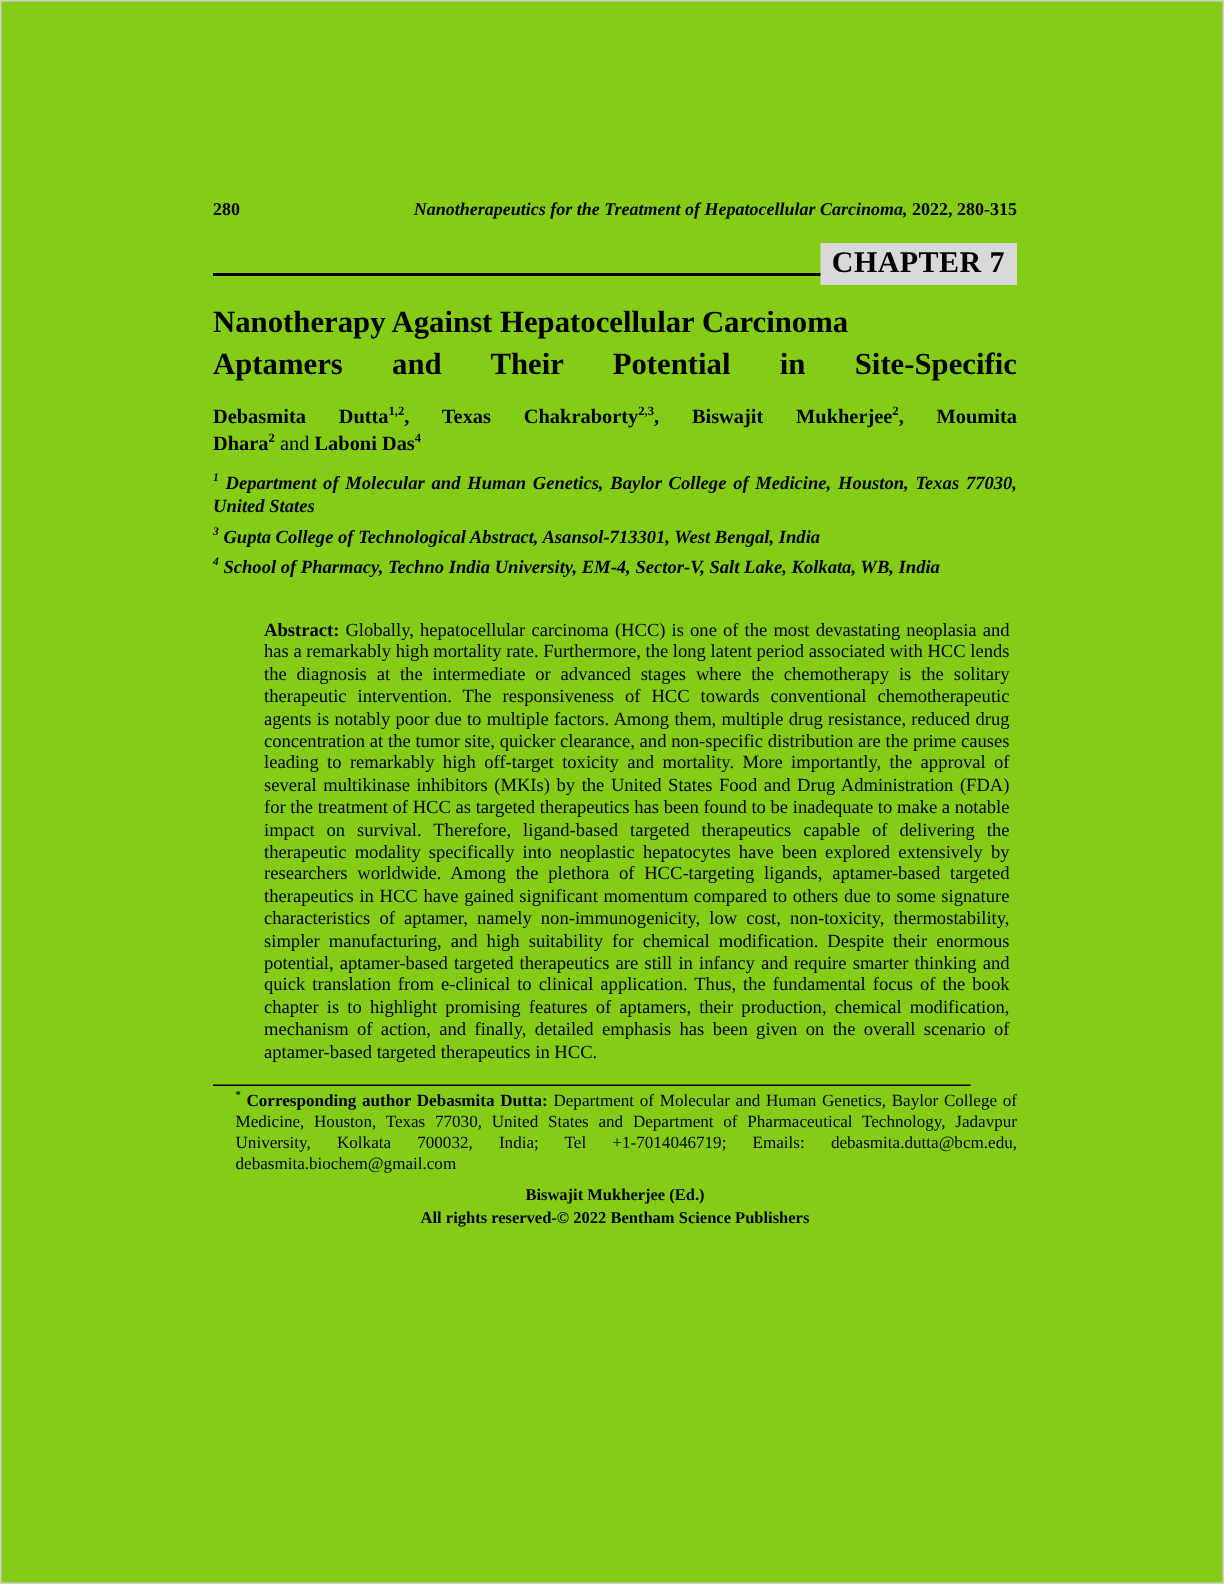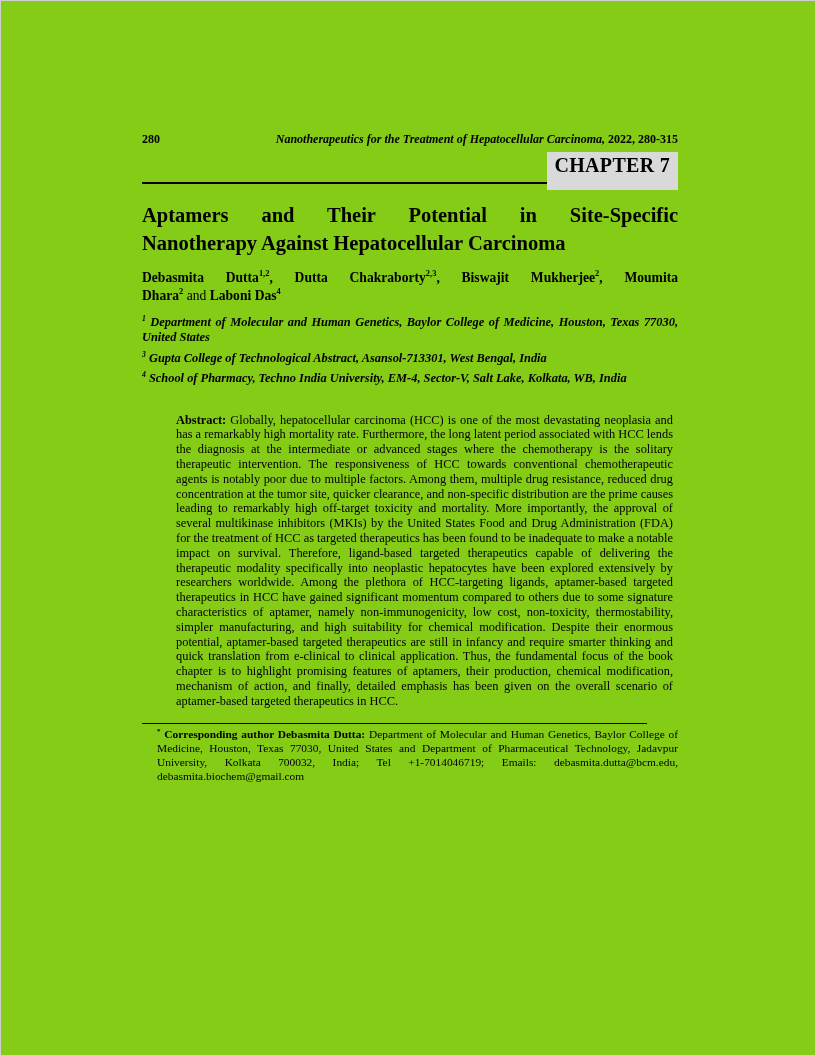--- a/index.html
+++ b/index.html
@@ -34,21 +34,21 @@
   .page-number { min-width: 32px; }
   .running-title { flex: 1; text-align: right; }
 
   
   .chapter-row { position: relative; margin-top: 12px; height: 27px; }
   .chapter-rule { position: absolute; left: 0; right: 0; bottom: 2px; border-bottom: 2px solid #000; }
   .chapter-box {
     position: absolute; right: 0; bottom: -4px;
     background: #d9d9d9;
     font-weight: bold; font-size: 20px; line-height: 1.25;
-    padding: 1px 8px 12px 8px;
+    padding: 1px 8px 2px 8px;
     letter-spacing: 0.3px;
   }
 
   
   .chapter-title {
     margin-top: 15px;
     font-size: 20.5px; line-height: 28px; font-weight: bold;
   }
   .title-line { display: block; }
   .justify-last { text-align: justify; text-align-last: justify; }
@@ -99,35 +99,39 @@
       <span class="page-number">280</span>
       <span class="running-title"><span class="b i">Nanotherapeutics for the Treatment of Hepatocellular Carcinoma,</span><span class="b"> 2022, 280-315</span></span>
     </div>
 
     <div class="chapter-row">
       <div class="chapter-rule"></div>
       <div class="chapter-box" style="background: rgb(217, 217, 217);">CHAPTER 7</div>
     </div>
 
     <h1 class="chapter-title">
+      <span class="title-line">Nanotherapy Against Hepatocellular Carcinoma</span>
       <span class="title-line justify-last">Aptamers and Their Potential in Site-Specific</span>
-      <span class="title-line">Nanotherapy Against Hepatocellular Carcinoma</span>
     </h1>
 
     <div class="authors">
-      <div class="justify-last"><span class="b">Debasmita Dutta</span><sup class="b">1,2</sup><span class="b">, Dutta Chakraborty</span><sup class="b">2,3</sup><span class="b">, Biswajit Mukherjee</span><sup class="b">2</sup><span class="b">, Moumita</span></div>
+      <div class="justify-last"><span class="b">Debasmita Dutta</span><sup class="b">1,2</sup><span class="b">, Texas Chakraborty</span><sup class="b">2,3</sup><span class="b">, Biswajit Mukherjee</span><sup class="b">2</sup><span class="b">, Moumita</span></div>
       <div><span class="b">Dhara</span><sup class="b">2</sup><span> and </span><span class="b">Laboni Das</span><sup class="b">4</sup></div>
     </div>
 
     <div class="affiliations">
       <p class="affiliation"><sup>1</sup><span> Department of Molecular and Human Genetics, Baylor College of Medicine, Houston, Texas 77030, United States</span></p>
       <p class="affiliation"><sup>3</sup><span> Gupta College of Technological Abstract, Asansol-713301, West Bengal, India</span></p>
       <p class="affiliation"><sup>4</sup><span> School of Pharmacy, Techno India University, EM-4, Sector-V, Salt Lake, Kolkata, WB, India</span></p>
     </div>
 
     <div class="abstract"><span class="b">Abstract:</span><span> Globally, hepatocellular carcinoma (HCC) is one of the most devastating neoplasia and has a remarkably high mortality rate. Furthermore, the long latent period associated with HCC lends the diagnosis at the intermediate or advanced stages where the chemotherapy is the solitary therapeutic intervention. The responsiveness of HCC towards conventional chemotherapeutic agents is notably poor due to multiple factors. Among them, multiple drug resistance, reduced drug concentration at the tumor site, quicker clearance, and non-specific distribution are the prime causes leading to remarkably high off-target toxicity and mortality. More importantly, the approval of several multikinase inhibitors (MKIs) by the United States Food and Drug Administration (FDA) for the treatment of HCC as targeted therapeutics has been found to be inadequate to make a notable impact on survival. Therefore, ligand-based targeted therapeutics capable of delivering the therapeutic modality specifically into neoplastic hepatocytes have been explored extensively by researchers worldwide. Among the plethora of HCC-targeting ligands, aptamer-based targeted therapeutics in HCC have gained significant momentum compared to others due to some signature characteristics of aptamer, namely non-immunogenicity, low cost, non-toxicity, thermostability, simpler manufacturing, and high suitability for chemical modification. Despite their enormous potential, aptamer-based targeted therapeutics are still in infancy and require smarter thinking and quick translation from e-clinical to clinical application. Thus, the fundamental focus of the book chapter is to highlight promising features of aptamers, their production, chemical modification, mechanism of action, and finally, detailed emphasis has been given on the overall scenario of aptamer-based targeted therapeutics in HCC.</span></div>
 
     <div class="footnote-rule"></div>
     <div class="footnote"><sup class="b">*</sup><span class="b"> Corresponding author Debasmita Dutta:</span><span> Department of Molecular and Human Genetics, Baylor College of Medicine, Houston, Texas 77030, United States and Department of Pharmaceutical Technology, Jadavpur University, Kolkata 700032, India; Tel +1-7014046719; Emails: debasmita.dutta@bcm.edu, debasmita.biochem@gmail.com</span></div>
 
+    <div class="page-footer">
+      <div>Biswajit Mukherjee (Ed.)</div>
+      <div>All rights reserved-© 2022 Bentham Science Publishers</div>
+    </div>
 
   </div>
 </div>
 
 </body></html>

